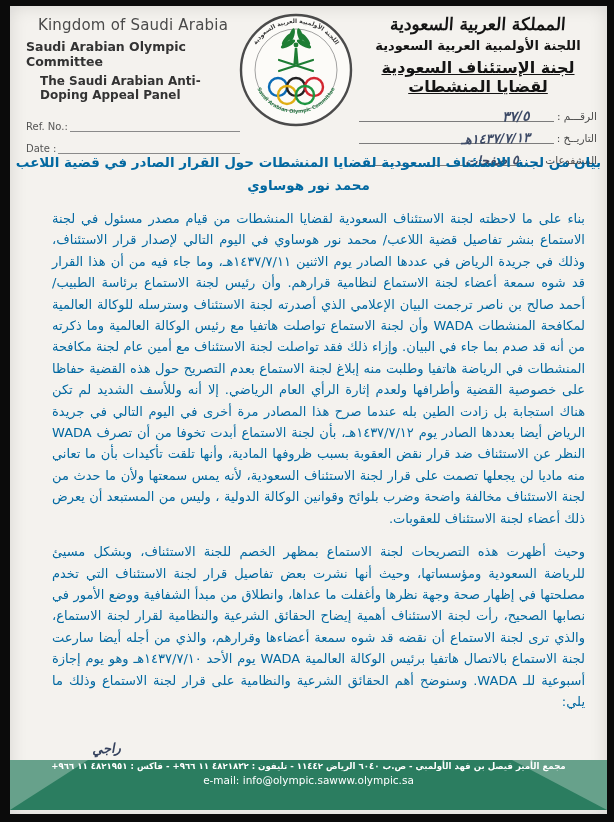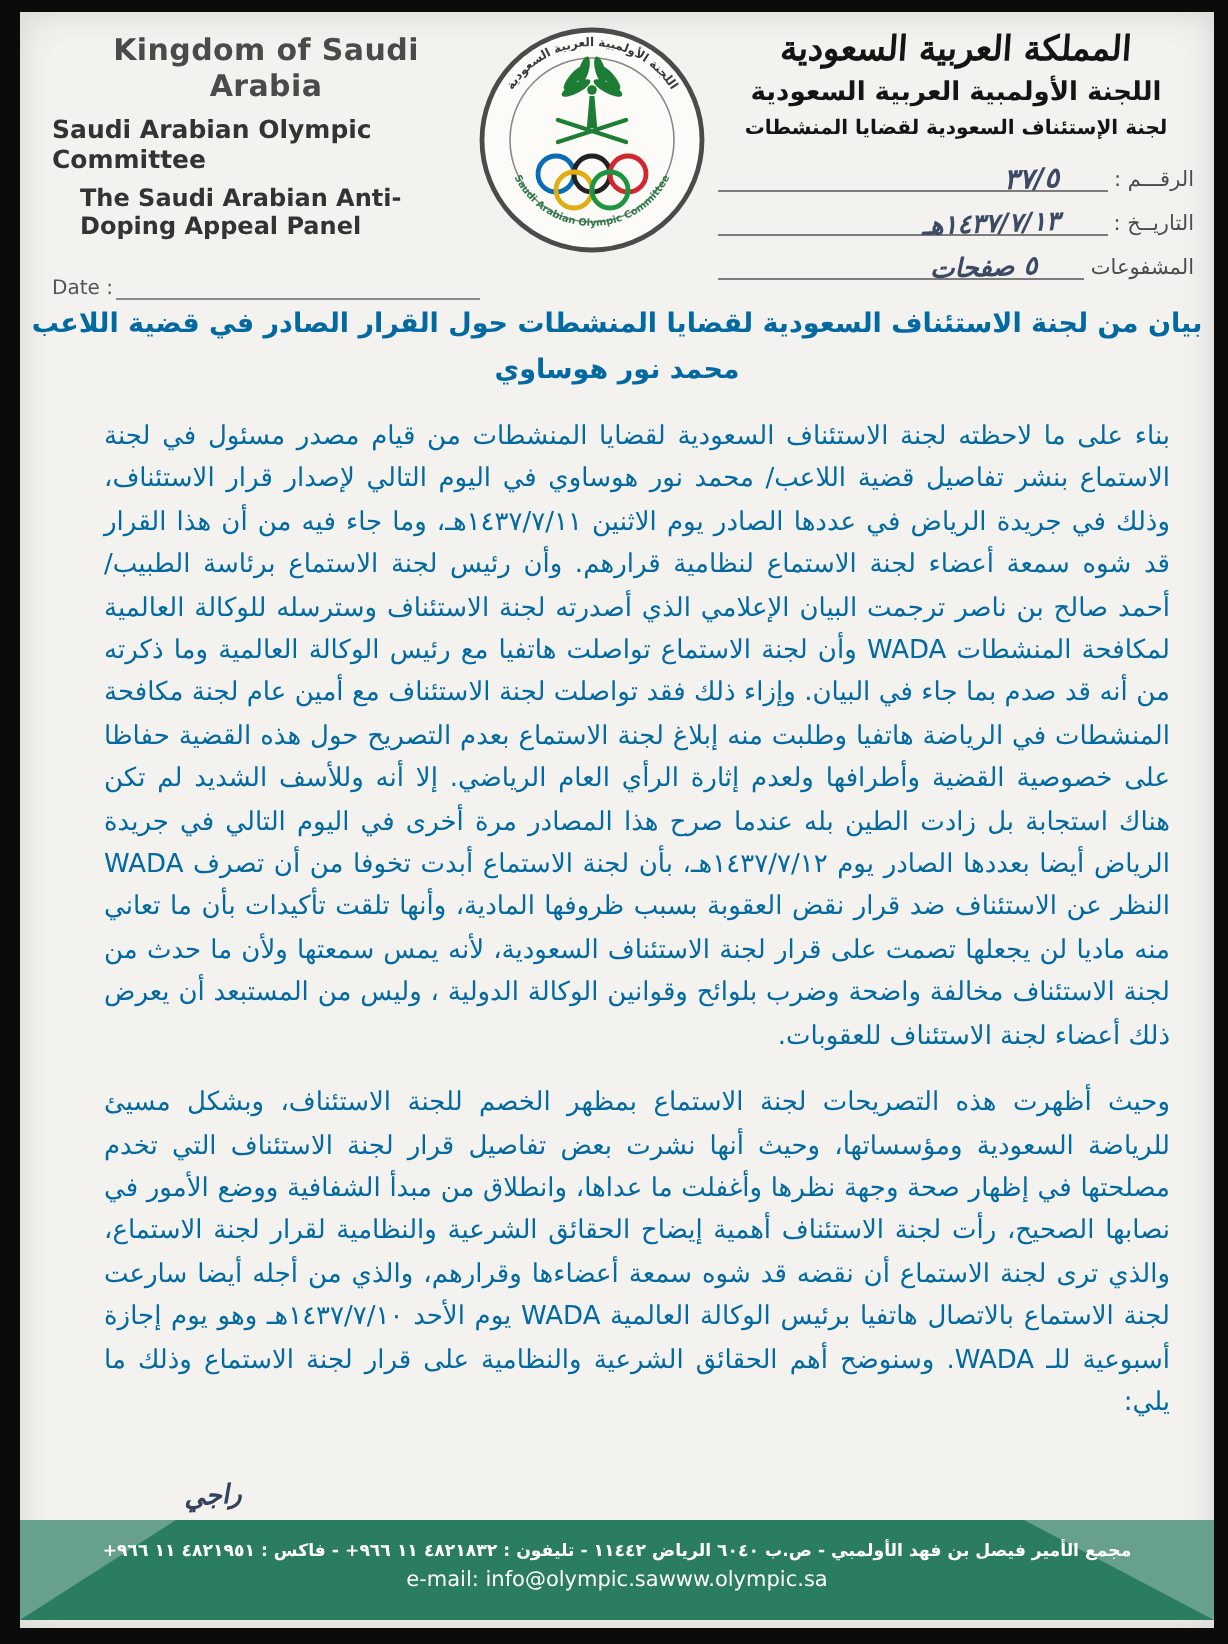--- a/index.html
+++ b/index.html
@@ -3,36 +3,36 @@
 <meta charset="utf-8">
 <style>
   * { margin:0; padding:0; box-sizing:border-box; }
   html,body { width:614px; height:822px; background:#0b0b0b; overflow:hidden;
               font-family:"DejaVu Sans", sans-serif; }
   .page { position:absolute; left:10px; top:6px; width:597px; height:808px;
           background:#f4f2ee; box-shadow: inset 0 0 18px rgba(0,0,0,.12); }
 
   
   .hdr-left { position:absolute; left:16px; top:10px; width:214px; color:#3c3c3c; }
-  .hdr-left .l1 { font-size:15px; color:#4a4a4a; text-align:center; letter-spacing:.2px;font-weight:bold; }
+  .hdr-left .l1 { font-size:15px; color:#4a4a4a; text-align:center; letter-spacing:.2px; }
   .hdr-left .l2 { font-size:12.5px; font-weight:bold; color:#333; margin-top:5px; }
   .hdr-left .l3 { font-size:12px; font-weight:bold; color:#333; margin-top:5px; padding-left:14px; }
   .en-fields { margin-top:8px; }
   .field-row { display:flex; align-items:flex-end; height:22px; }
   .field-row .lbl { font-size:10px; color:#555; white-space:nowrap; }
   .field-row .line { flex:1; border-bottom:1px solid #8a8a8a; height:14px; position:relative; margin-left:2px; }
 
   .logo-wrap { position:absolute; left:224px; top:2px; width:124px; height:124px; }
 
   .hdr-right { position:absolute; right:10px; top:8px; width:238px; direction:rtl;
                text-align:center; color:#141414; }
   .hdr-right .a1 { font-size:17px; font-weight:bold; font-family:"DejaVu Serif", serif;
                    transform:skewX(-4deg); }
   .hdr-right .a2 { font-size:13px; font-weight:bold; margin-top:4px; }
-  .hdr-right .a3 { font-size:10px; font-weight:bold; margin-top:5px; }
+  .hdr-right .a3 { font-size:16px; font-weight:bold; margin-top:5px;text-decoration:underline; }
   .ar-fields { margin-top:4px; direction:rtl; }
   .ar-fields .field-row .lbl { font-size:10.5px; color:#4c4c4c; }
   .ar-fields .field-row .line { margin-left:0; margin-right:3px; border-bottom:1px solid #7c7c7c; }
   .hand { position:absolute; bottom:-3px; right:24px; font-size:14px; font-weight:bold;
           font-style:italic; color:#3d4a66; transform:rotate(-2deg); white-space:nowrap; }
   .hand.small { font-size:13px; }
 
   
   .title { position:absolute; top:148px; left:0; right:0; text-align:center; direction:rtl;
            font-weight:bold; color:#0369a1; }
@@ -48,36 +48,40 @@
   .signature { position:absolute; left:82px; bottom:58px; font-size:13px; font-weight:bold;
                font-style:italic; color:#35425e; transform:rotate(-4deg); }
 
   
   .footer { position:absolute; left:0; right:0; bottom:4px; height:50px; overflow:hidden;
             color:#fff; text-align:center; }
   .footer .bar-bg { position:absolute; inset:0; }
   .tri { position:absolute; top:0; bottom:0; opacity:.85; }
   .tri-left  { left:0; width:78px;  clip-path:polygon(0 100%, 0 0, 100% 0); background:rgba(230,238,230,.38); }
   .tri-right { right:0; width:95px; clip-path:polygon(0 0, 100% 0, 100% 100%); background:rgba(230,238,230,.38); }
-  .footer .content { position:relative; padding-top:11px; }
+  .footer .content { position:relative; padding-top:1px; }
   .footer .f-ar { direction:rtl; font-size:8.6px; font-weight:bold; letter-spacing:.2px; }
   .footer .f-en { font-size:9.2px; font-weight:bold; margin-top:3px; }
   .footer .f-web { font-size:10.5px; font-weight:normal; margin-top:3px;
                    display:flex; justify-content:center; }
 </style>
 </head>
 <body>
 
 <div class="page">
 
   <div class="hdr-left">
     <div class="l1">Kingdom of Saudi Arabia</div>
     <div class="l2">Saudi Arabian Olympic Committee</div>
     <div class="l3">The Saudi Arabian Anti-Doping Appeal Panel</div>
     <div class="en-fields">
+      <div class="field-row">
+        <span class="lbl">Ref. No.:</span>
+        <span class="line"></span>
+      </div>
       <div class="field-row">
         <span class="lbl">Date :</span>
         <span class="line"></span>
       </div>
     </div>
   </div>
 
   <div class="logo-wrap">
     <svg width="124" height="124" viewBox="0 0 124 124">
       <defs>

